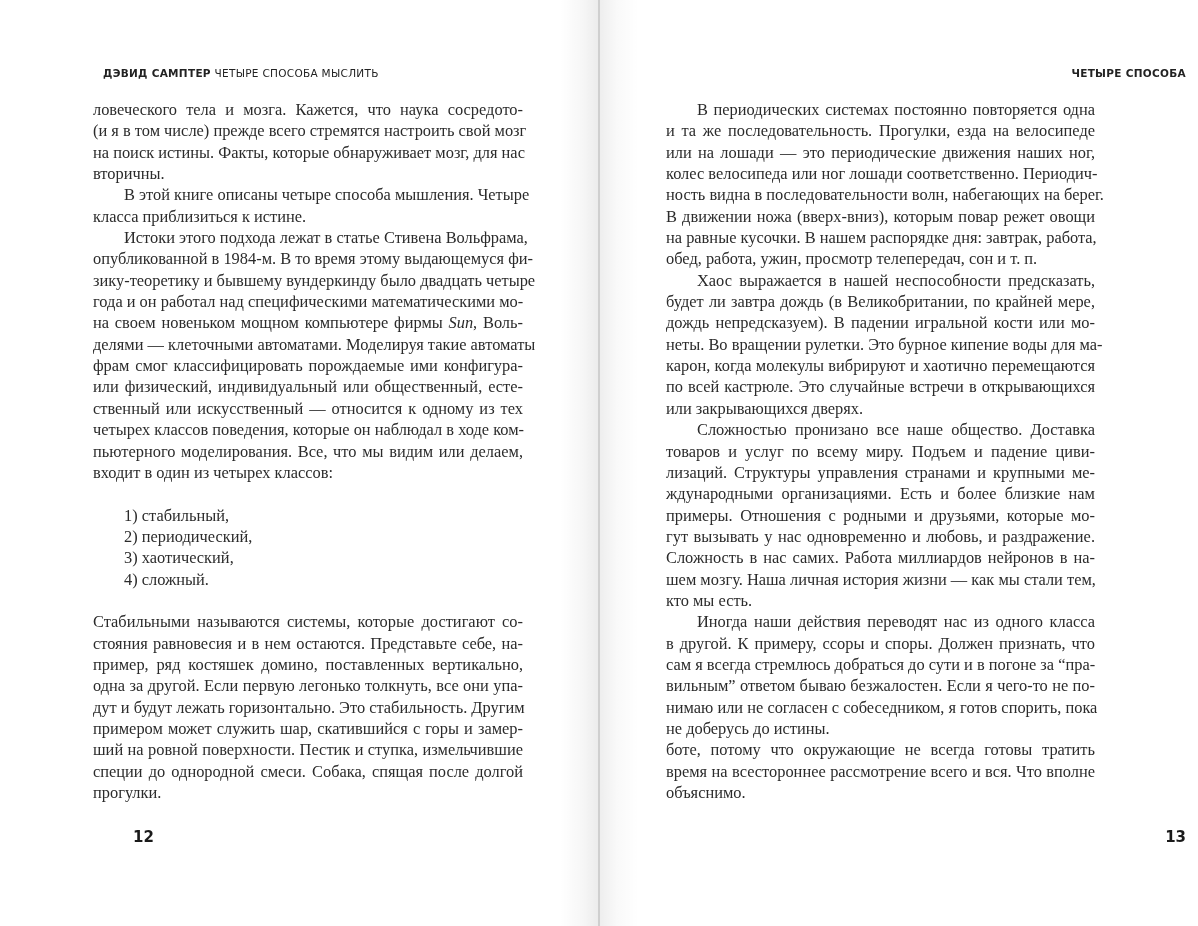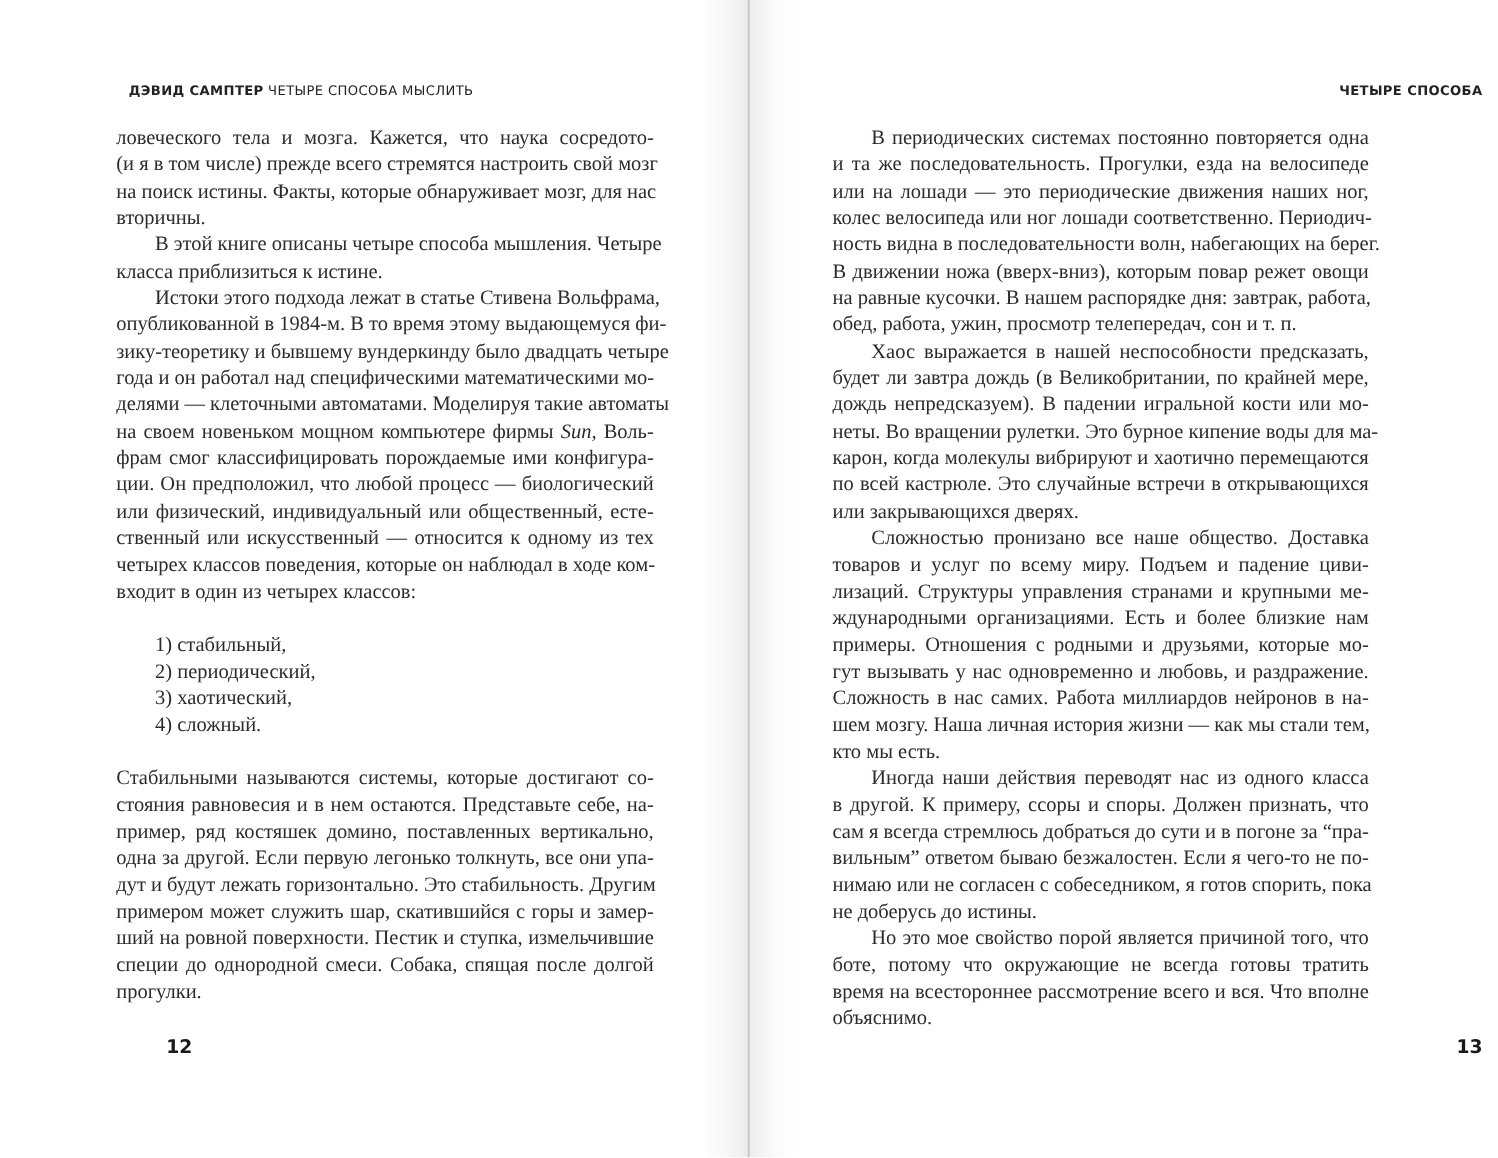--- a/index.html
+++ b/index.html
@@ -69,27 +69,27 @@
       <span class="line">ловеческого тела и мозга. Кажется, что наука сосредото-</span>
       <span class="line">(и я в том числе) прежде всего стремятся настроить свой мозг</span>
       <span class="line">на поиск истины. Факты, которые обнаруживает мозг, для нас</span>
       <span class="line last">вторичны.</span>
       <span class="line indent">В этой книге описаны четыре способа мышления. Четыре</span>
       <span class="line last">класса приблизиться к истине.</span>
       <span class="line indent">Истоки этого подхода лежат в статье Стивена Вольфрама,</span>
       <span class="line">опубликованной в 1984-м. В то время этому выдающемуся фи-</span>
       <span class="line">зику-теоретику и бывшему вундеркинду было двадцать четыре</span>
       <span class="line">года и он работал над специфическими математическими мо-</span>
+      <span class="line"><span>на своем новеньком мощном компьютере фирмы </span><i>Sun</i><span>, Воль-</span></span>
       <span class="line">делями — клеточными автоматами. Моделируя такие автоматы</span>
-      <span class="line"><span>на своем новеньком мощном компьютере фирмы </span><i>Sun</i><span>, Воль-</span></span>
       <span class="line">фрам смог классифицировать порождаемые ими конфигура-</span>
-      <span class="line">ции. Он предположил, что любой процесс — биологический</span>
       <span class="line">или физический, индивидуальный или общественный, есте-</span>
       <span class="line">ственный или искусственный — относится к одному из тех</span>
       <span class="line">четырех классов поведения, которые он наблюдал в ходе ком-</span>
+      <span class="line">пьютерного моделирования. Все, что мы видим или делаем,</span>
       <span class="line last">входит в один из четырех классов:</span>
       <span class="line blank"></span>
       <span class="line list">1) стабильный,</span>
       <span class="line list">2) периодический,</span>
       <span class="line list">3) хаотический,</span>
       <span class="line list">4) сложный.</span>
       <span class="line blank"></span>
       <span class="line">Стабильными называются системы, которые достигают со-</span>
       <span class="line">стояния равновесия и в нем остаются. Представьте себе, на-</span>
       <span class="line">пример, ряд костяшек домино, поставленных вертикально,</span>
@@ -133,21 +133,20 @@
       <span class="line">гут вызывать у нас одновременно и любовь, и раздражение.</span>
       <span class="line">Сложность в нас самих. Работа миллиардов нейронов в на-</span>
       <span class="line">шем мозгу. Наша личная история жизни — как мы стали тем,</span>
       <span class="line last">кто мы есть.</span>
       <span class="line indent">Иногда наши действия переводят нас из одного класса</span>
       <span class="line">в другой. К примеру, ссоры и споры. Должен признать, что</span>
       <span class="line">сам я всегда стремлюсь добраться до сути и в погоне за “пра-</span>
       <span class="line">вильным” ответом бываю безжалостен. Если я чего-то не по-</span>
       <span class="line">нимаю или не согласен с собеседником, я готов спорить, пока</span>
       <span class="line last">не доберусь до истины.</span>
-      <span class="line indent">Но это мое свойство порой является причиной того, что</span>
       <span class="line">боте, потому что окружающие не всегда готовы тратить</span>
       <span class="line">время на всестороннее рассмотрение всего и вся. Что вполне</span>
       <span class="line last">объяснимо.</span>
     </div>
 
     <div class="folio right">13</div>
   </div>
 
   <div class="gutter-line"></div>
 </div>

